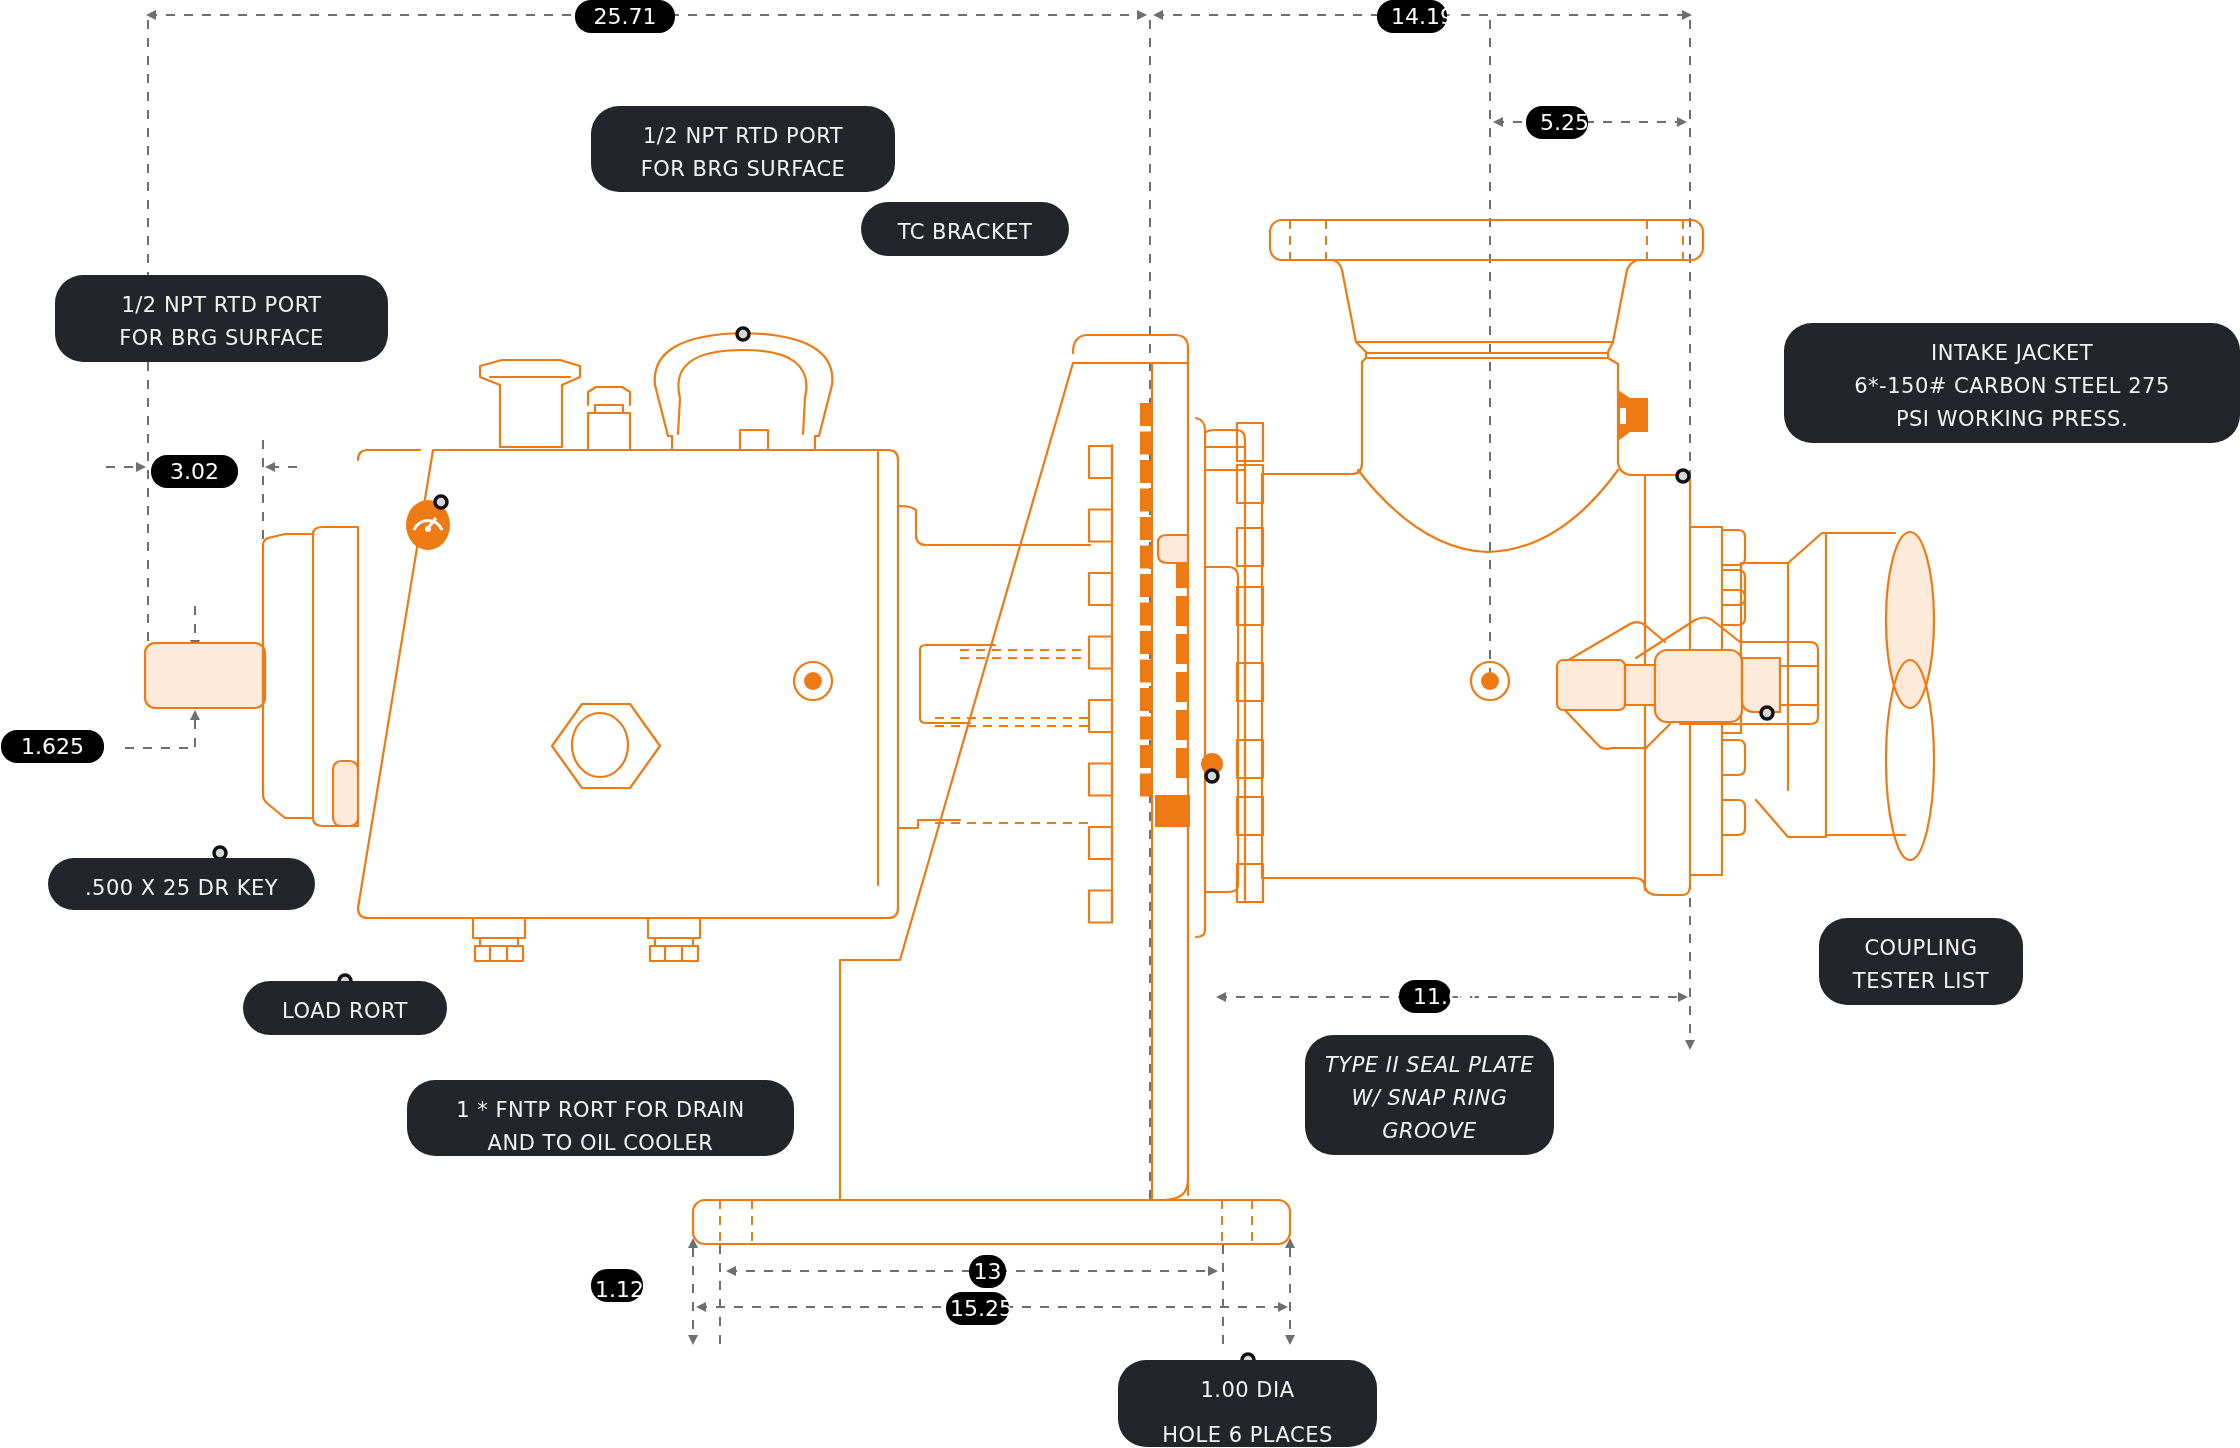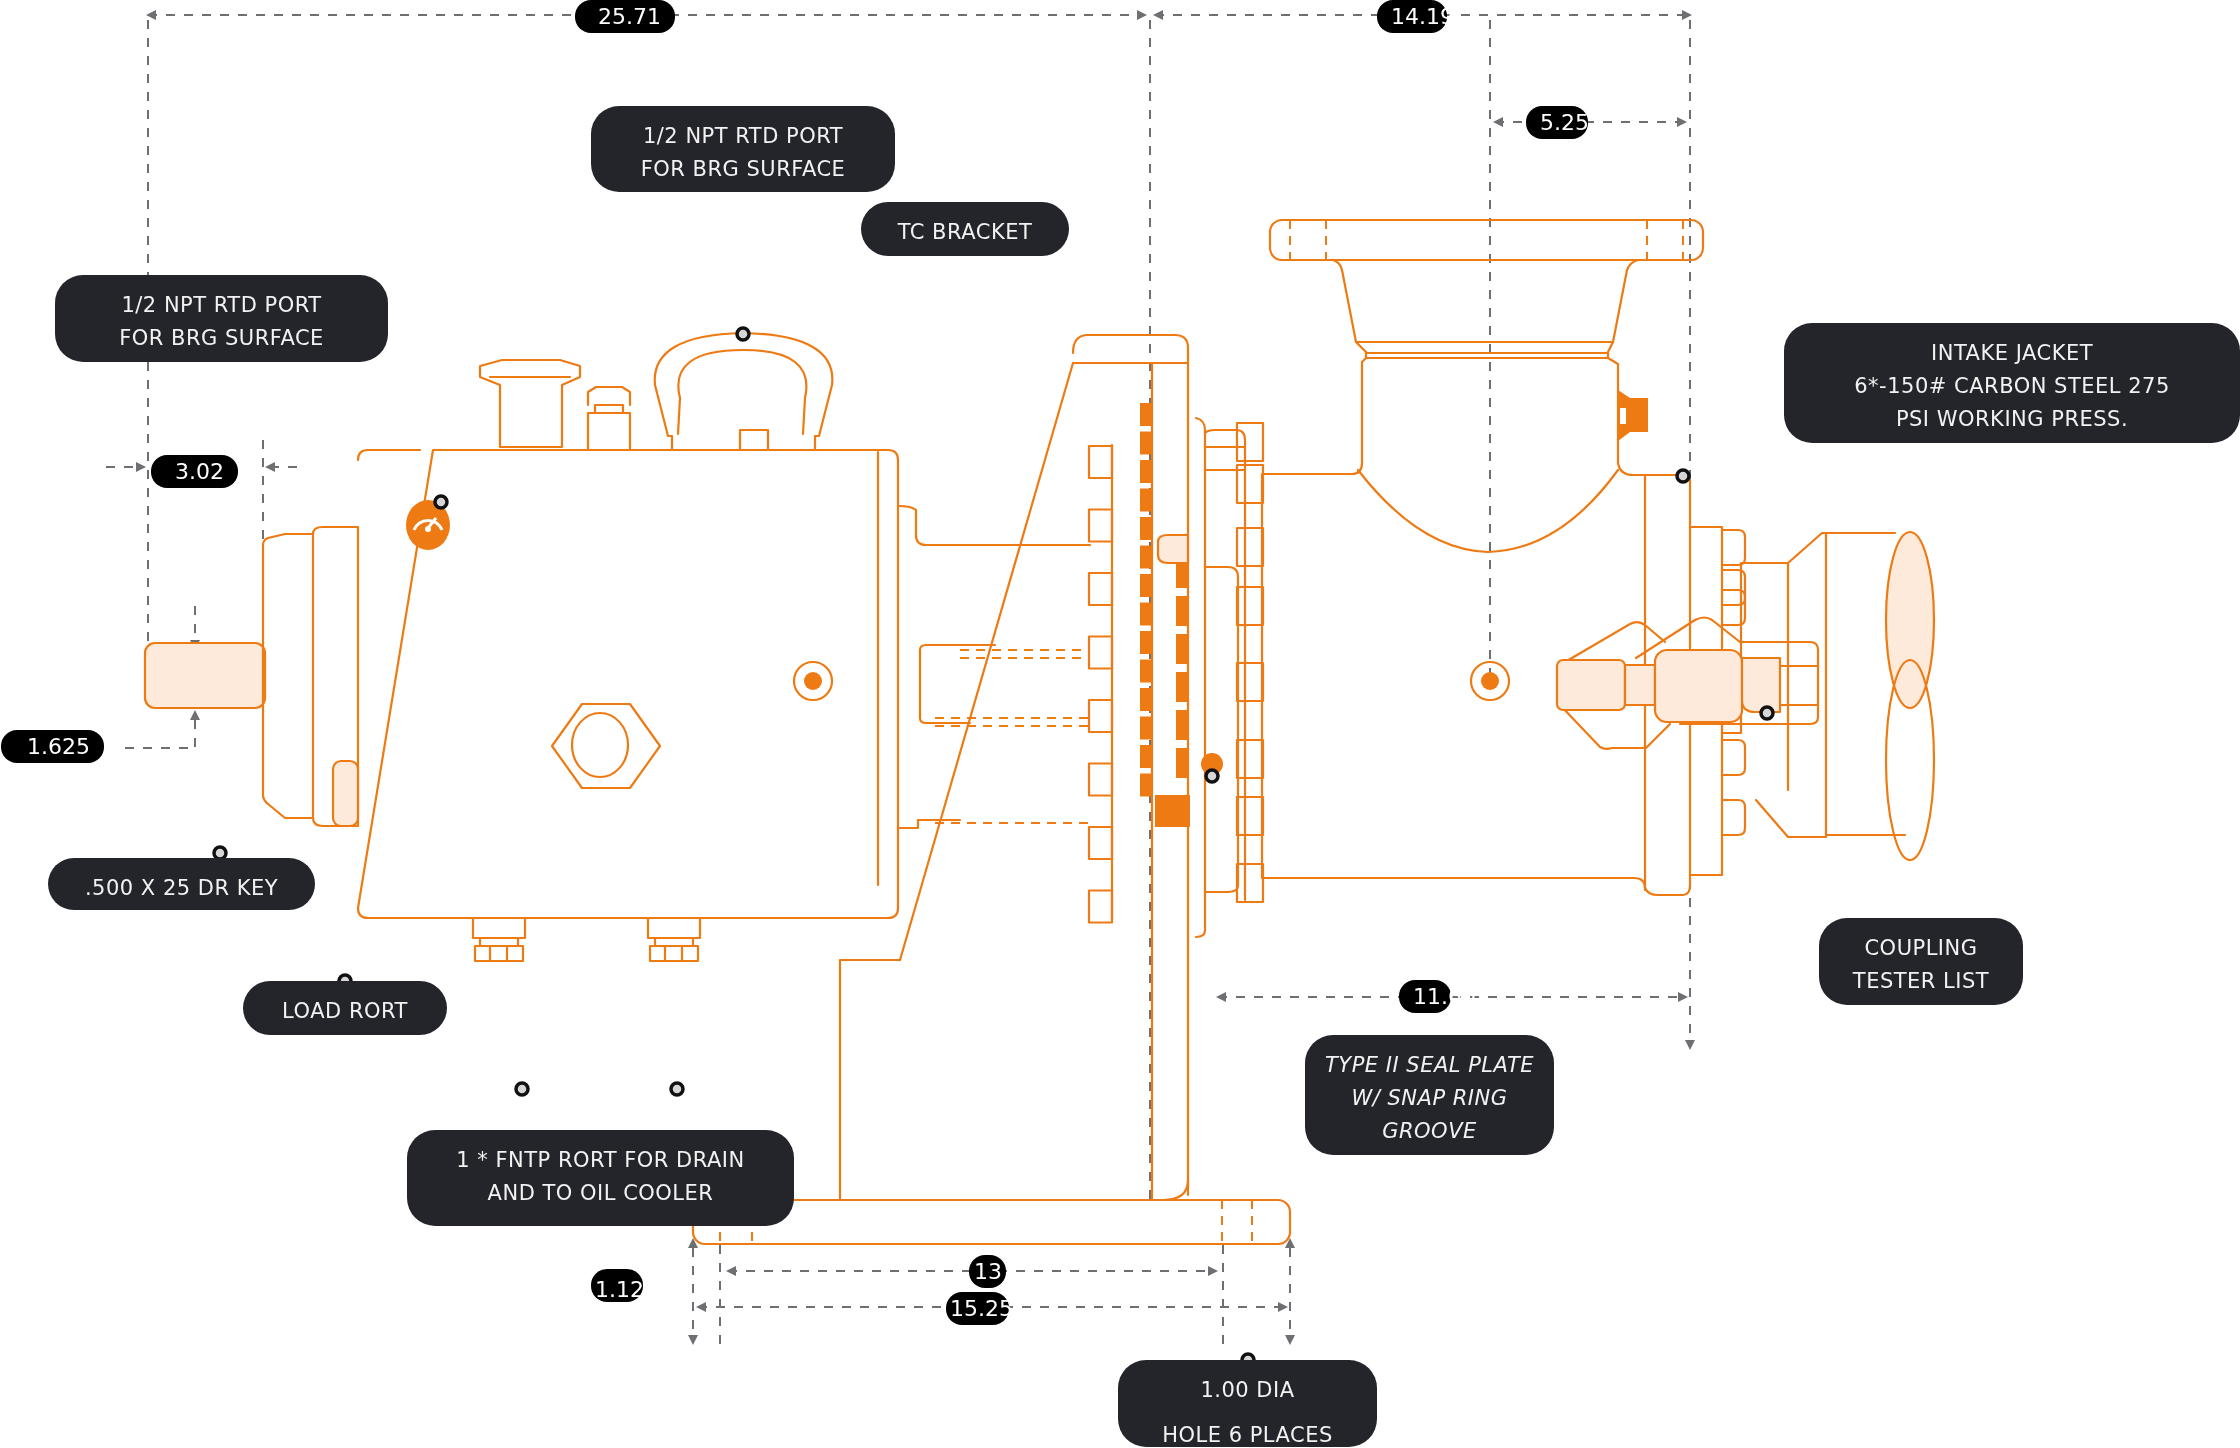--- a/index.html
+++ b/index.html
@@ -15,21 +15,21 @@
   .callout {
     position: absolute; background: #24252a; color: #f2f2f2; border-radius: 28px;
     font-family: "DejaVu Sans", sans-serif; font-size: 21px; letter-spacing: 0.5px;
     text-align: center; line-height: 33px; padding: 14px 18px; box-sizing: border-box;
     display: flex; flex-direction: column; align-items: center;
   }
   .callout span { display: block; white-space: nowrap; }
   .dimlabel {
     position: absolute; background: #000; color: #fff; border-radius: 16px;
     font-family: "DejaVu Sans", sans-serif; font-size: 22px; height: 33px; line-height: 33px;
-    text-align: right; padding: 0 14px; box-sizing: border-box; white-space: nowrap;
+    text-align: center; padding: 0 14px; box-sizing: border-box; white-space: nowrap;
   }
 </style>
 </head>
 <body>
 
 <svg id="drawing" viewBox="0 0 2240 1448" xmlns="http://www.w3.org/2000/svg">
 
   <g>
 
     <line class="dim" x1="148" y1="15" x2="1145" y2="15"></line>
@@ -305,21 +305,21 @@
   <span>INTAKE JACKET</span>
   <span>6*-150# CARBON STEEL 275</span>
   <span>PSI WORKING PRESS.</span>
 </div>
 <div class="callout" style="left:48px;top:858px;width:267px;height:52px;">
   <span>.500 X 25 DR KEY</span>
 </div>
 <div class="callout" style="left:243px;top:981px;width:204px;height:54px;">
   <span>LOAD RORT</span>
 </div>
-<div class="callout" style="left:407px;top:1130px;width:387px;height:96px;">
+<div class="callout" style="left:407px;top:1080px;width:387px;height:76px;">
   <span>1 * FNTP RORT FOR DRAIN</span>
   <span>AND TO OIL COOLER</span>
 </div>
 <div class="callout" style="left:1305px;top:1035px;width:249px;height:120px;font-style:italic;">
   <span>TYPE II SEAL PLATE</span>
   <span>W/ SNAP RING</span>
   <span>GROOVE</span>
 </div>
 <div class="callout" style="left:1819px;top:918px;width:204px;height:87px;">
   <span>COUPLING</span>

